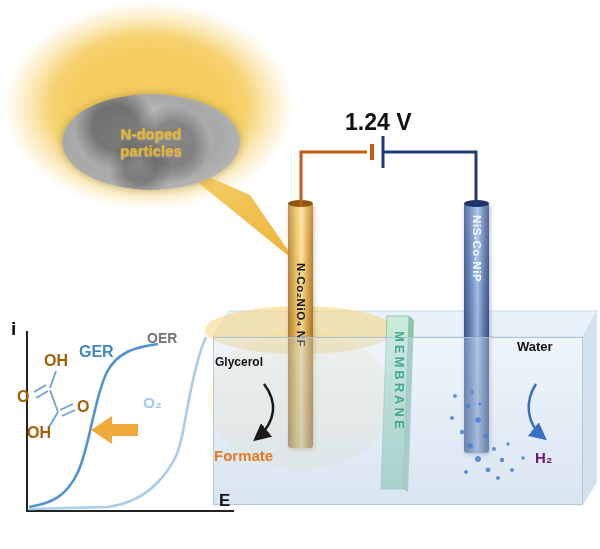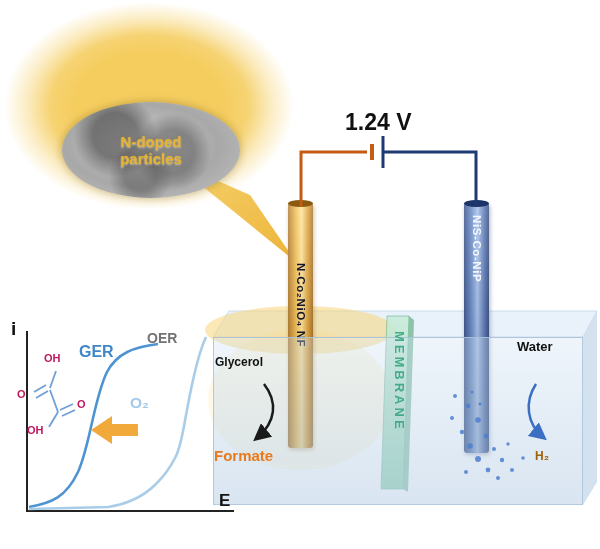--- a/index.html
+++ b/index.html
@@ -45,32 +45,32 @@
     border:1px solid rgba(168,193,216,.85);
     box-sizing:border-box;
   }
 
   
   .lbl { position:absolute; z-index:5; font-weight:700; color:#111; white-space:nowrap; }
   .lbl-voltage  { left:345px; top:109px; font-size:23px; }
   .lbl-glycerol { left:215px; top:355px; font-size:12px; }
   .lbl-formate  { left:214px; top:447px; font-size:15px; color:#e87a1e; }
   .lbl-water    { left:517px; top:339px; font-size:13px; }
-  .lbl-h2       { left:535px; top:449px; font-size:12px; color:#a16207; }
+  .lbl-h2       { left:535px; top:449px; font-size:15px; color:#701a75; }
   .lbl-membrane {
     left:383px; top:331px; height:152px; width:24px;
     writing-mode:vertical-rl; letter-spacing:3px;
     font-size:13px; color:rgba(62,168,133,.95); text-align:left;
   }
   .lbl-i   { left:11px;  top:318px; font-size:19px; }
   .lbl-e   { left:219px; top:491px; font-size:17px; }
   .lbl-ger { left:79px;  top:343px; font-size:16px; color:#3f87c8; }
   .lbl-oer { left:147px; top:330px; font-size:14px; color:#737373; }
-  .lbl-o2  { left:130px; top:394px; font-size:15.5px; color:#a3c9e8; }
-  .lbl-mol { font-size:11px; color:#be185d; }
+  .lbl-o2  { left:143px; top:394px; font-size:15.5px; color:#a3c9e8; }
+  .lbl-mol { font-size:16px; color:#a16207; }
   .lbl-oh-top    { left:44px; top:352px; }
   .lbl-o-left    { left:17px; top:388px; }
   .lbl-o-right   { left:77px; top:398px; }
   .lbl-oh-bottom { left:27px; top:424px; }
 
   
   .inset { position:absolute; z-index:6; left:4px; top:2px; width:290px; height:208px; }
   .inset-glow {
     position:absolute; left:0; top:0; width:100%; height:100%; border-radius:50%;
     background:radial-gradient(50% 50% at 50% 50%,
@@ -80,21 +80,21 @@
   .sem-blob {
     left:36px; top:18px; width:222px; height:94px;
     background:radial-gradient(ellipse at 50% 50%, #2e2e2e 0%, #101010 55%, #040404 100%);
     box-shadow:0 0 10px rgba(0,0,0,.55);
   }
   .sem-blob::after {
     content:""; position:absolute; inset:0; border-radius:50%;
     background:repeating-conic-gradient(from 8deg, rgba(255,255,255,.17) 0deg 1.5deg, transparent 1.5deg 6deg);
   }
   .tem-blob {
-    left:58px; top:100px; width:178px; height:96px;
+    left:58px; top:92px; width:178px; height:96px;
     background:
       radial-gradient(circle at 30% 35%, rgba(60,60,60,.55) 0 16%, transparent 30%),
       radial-gradient(circle at 62% 52%, rgba(80,80,80,.50) 0 18%, transparent 32%),
       radial-gradient(circle at 44% 76%, rgba(70,70,70,.45) 0 13%, transparent 26%),
       radial-gradient(ellipse at 45% 45%, #d2d2d2 0%, #a8a8a8 55%, #c4c4c4 100%);
     box-shadow:0 0 8px rgba(90,70,10,.35);
   }
   .inset-label {
     position:relative; z-index:2; width:104px; text-align:center; line-height:1.15;
     font-weight:700; font-size:15px; color:#f2ca4e; text-shadow:0 1px 3px rgba(0,0,0,.85);

